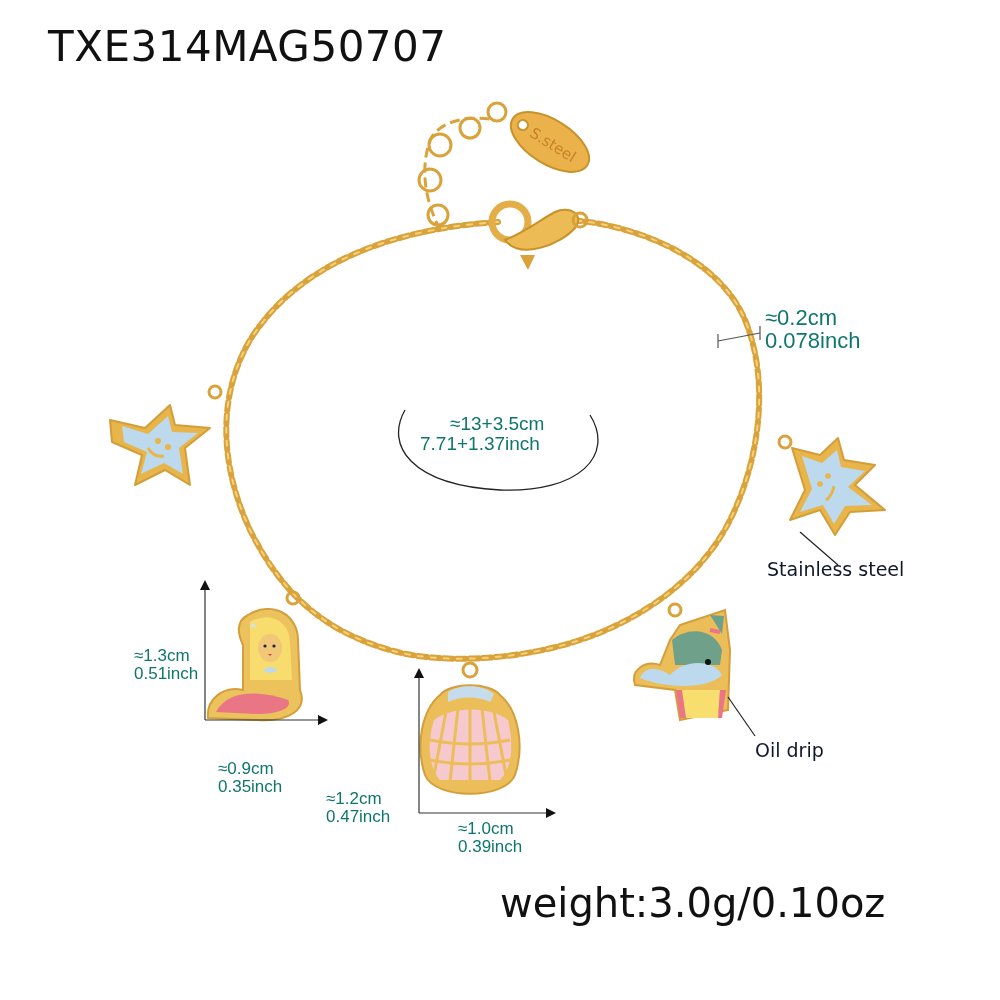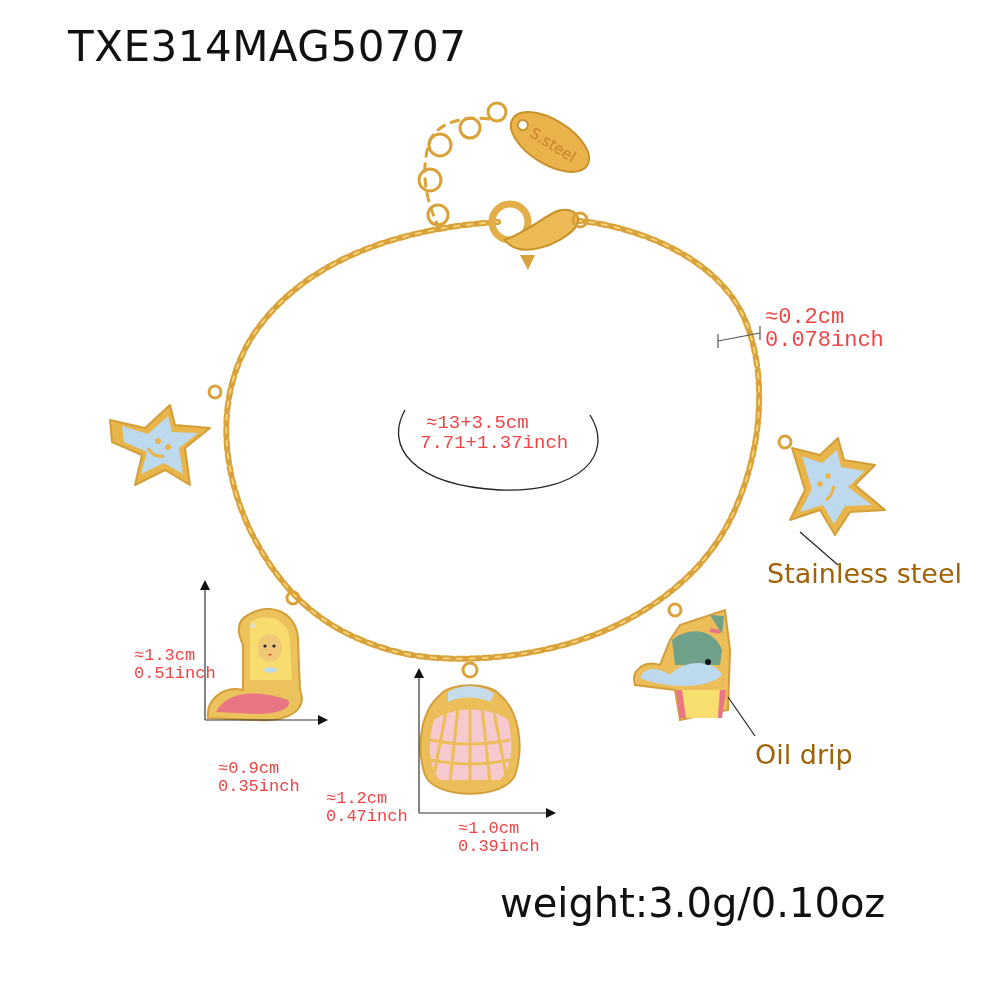--- a/index.html
+++ b/index.html
@@ -1,23 +1,23 @@
 <!DOCTYPE html>
 <html><head>
   <meta charset="utf-8">
   <style>
     html, body { margin: 0; padding: 0; background: #ffffff; }
     body { width: 1000px; height: 1000px; position: relative; overflow: hidden;
            font-family: "DejaVu Sans", sans-serif; color: #111; }
     .abs { position: absolute; }
-    #sku { left: 68px; top: 22px; font-size: 42px; letter-spacing: 0.5px; font-family: "DejaVu Sans", sans-serif; }
-    .dim { font-family: Liberation Mono, monospace; line-height: 1.05; color: #ef4444; }
+    #sku { left: 48px; top: 22px; font-size: 42px; letter-spacing: 0.5px; font-family: "DejaVu Sans", sans-serif; }
+    .dim { font-family: Liberation Sans, sans-serif; line-height: 1.05; color: #0f766e; }
     .dim-sm { font-size: 17px; }
     .dim-md { font-size: 22px; }
-    .lbl { font-family: "DejaVu Sans", sans-serif; font-size: 27px; color: #a16207; }
+    .lbl { font-family: "DejaVu Sans", sans-serif; font-size: 19px; color: #0f172a; }
     #weight { left: 500px; top: 880px; font-size: 40px; font-family: "DejaVu Sans", sans-serif; }
     svg#art { position: absolute; left: 0; top: 0; }
   </style>
 </head>
 <body>
 
 <svg id="art" width="1000" height="1000" viewBox="0 0 1000 1000">
   <defs>
     <pattern id="chainPat" width="14" height="10" patternUnits="userSpaceOnUse">
       <ellipse cx="7" cy="5" rx="5.5" ry="3.4" fill="none" stroke="#D9A23A" stroke-width="2.2"></ellipse>
@@ -137,21 +137,21 @@
 </svg>
 
 <div id="sku" class="abs">TXE314MAG50707</div>
 
 <div class="abs dim dim-md" style="left:765px; top:306px;">
   <div>≈0.2cm</div>
   <div>0.078inch</div>
 </div>
 
 <div class="abs dim" style="left:420px; top:414px; font-size:19px; text-align:left;">
-  <div style="padding-left:6px;">≈13+3.5cm</div>
+  <div style="padding-left:6px;margin-left:24px;">≈13+3.5cm</div>
   <div>7.71+1.37inch</div>
 </div>
 
 <div class="abs dim dim-sm" style="left:118px; top:647px;margin-left:16px;">
   <div>≈1.3cm</div>
   <div>0.51inch</div>
 </div>
 
 <div class="abs dim dim-sm" style="left:218px; top:760px;">
   <div>≈0.9cm</div>

